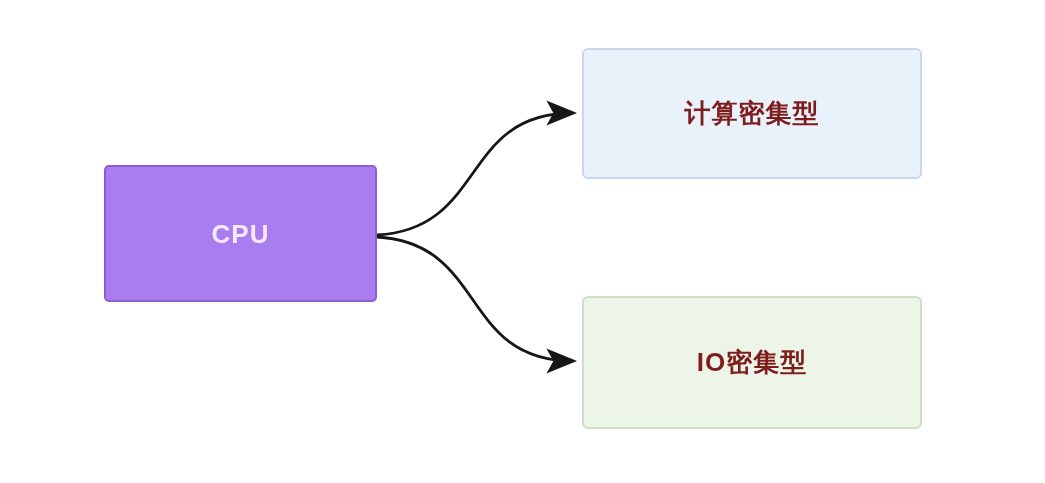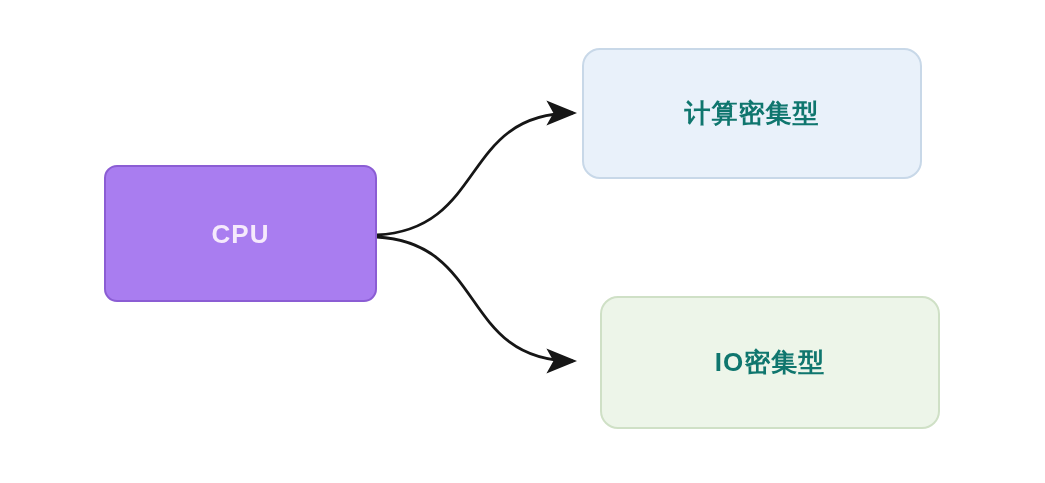--- a/index.html
+++ b/index.html
@@ -24,48 +24,47 @@
     text-align: center;
     box-sizing: border-box;
   }
   .root-node {
     left: 104px;
     top: 165px;
     width: 273px;
     height: 137px;
     background: #a97df0;
     border: 2px solid #8b5dd4;
-    border-radius: 13px;
+    border-radius: 5px;
     color: #f5e9fc;
     font-size: 26px;
     font-weight: 600;
     line-height: 34px;
     letter-spacing: 1px;
   }
   .child-node {
     left: 582px;
     width: 340px;
     font-size: 26px;
     font-weight: 700;
-    color: #0f766e;
-    border-radius: 18px;
+    color: #7f1d1d;
+    border-radius: 6px;
     letter-spacing: 1px;
   }
   .child-node.blue {
     top: 48px;
     height: 131px;
     background: #e9f1fa;
     border: 2px solid #c8d8e8;
   }
   .child-node.green {
     top: 296px;
     height: 133px;
     background: #edf5e9;
     border: 2px solid #cfe0c6;
-    margin-left: 18px;
   }
   .edges {
     position: absolute;
     left: 0;
     top: 0;
     width: 1045px;
     height: 483px;
     pointer-events: none;
   }
 </style>

